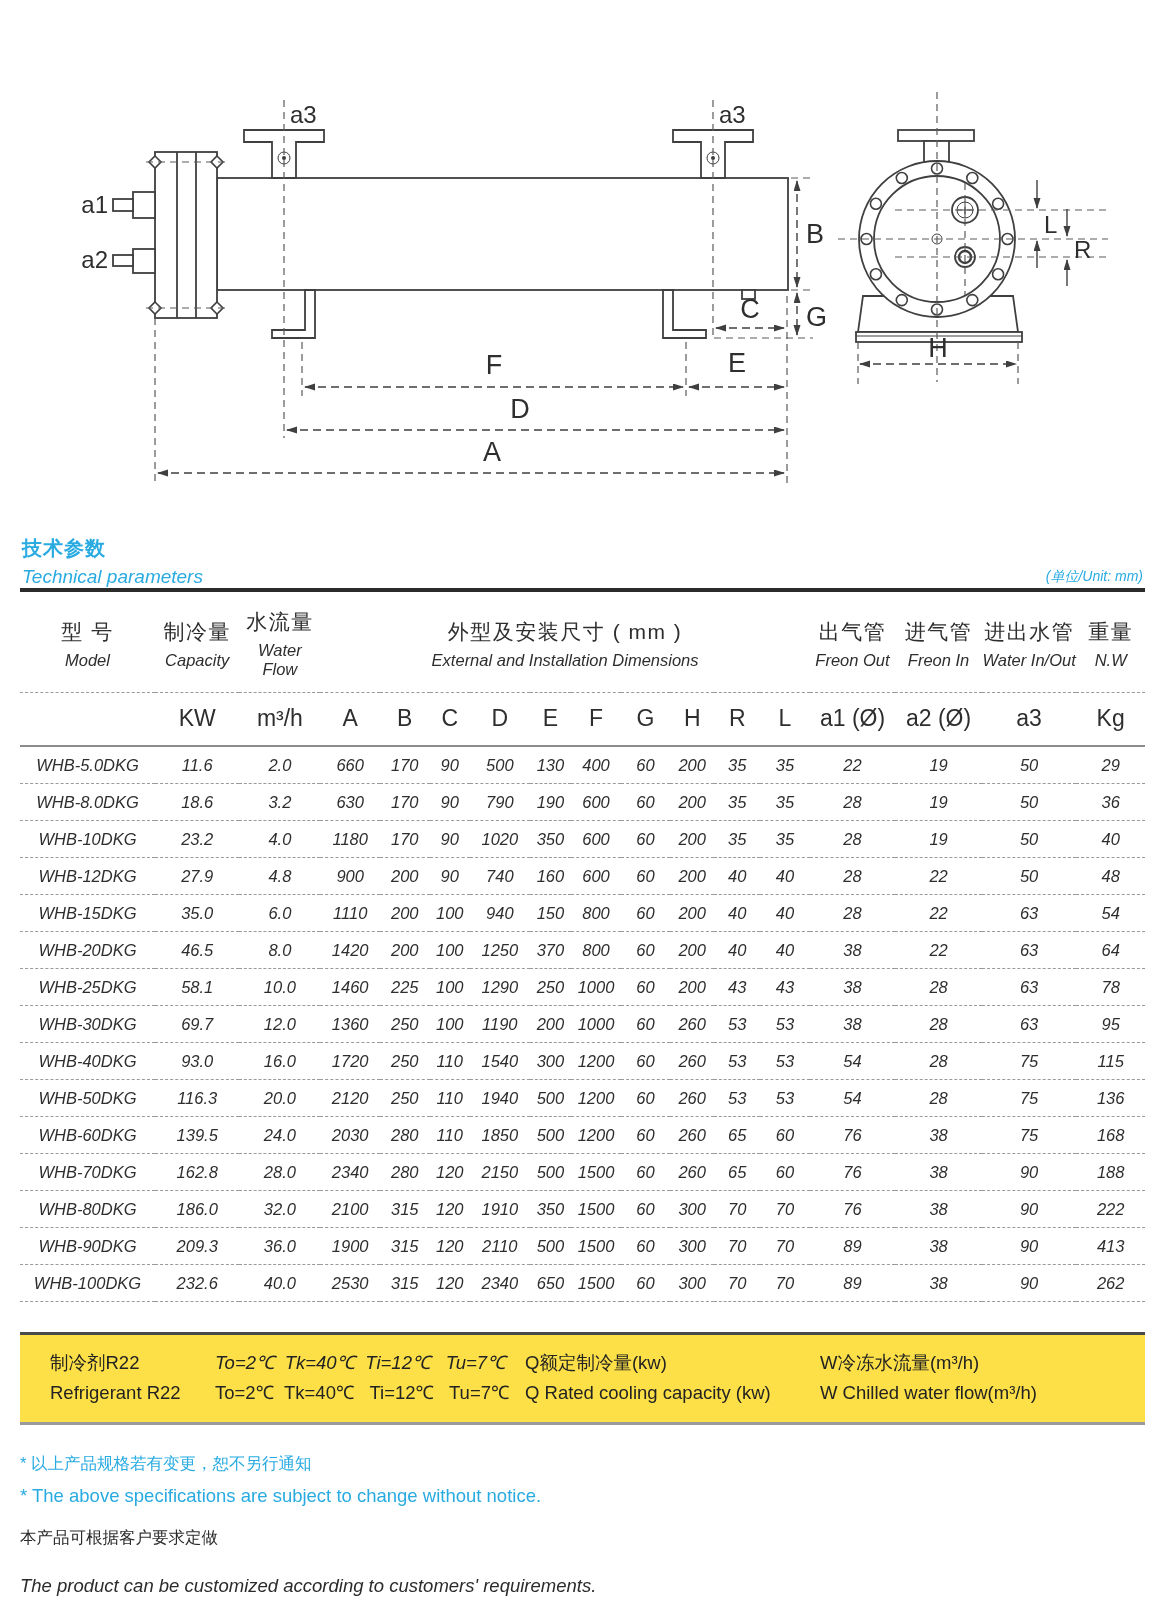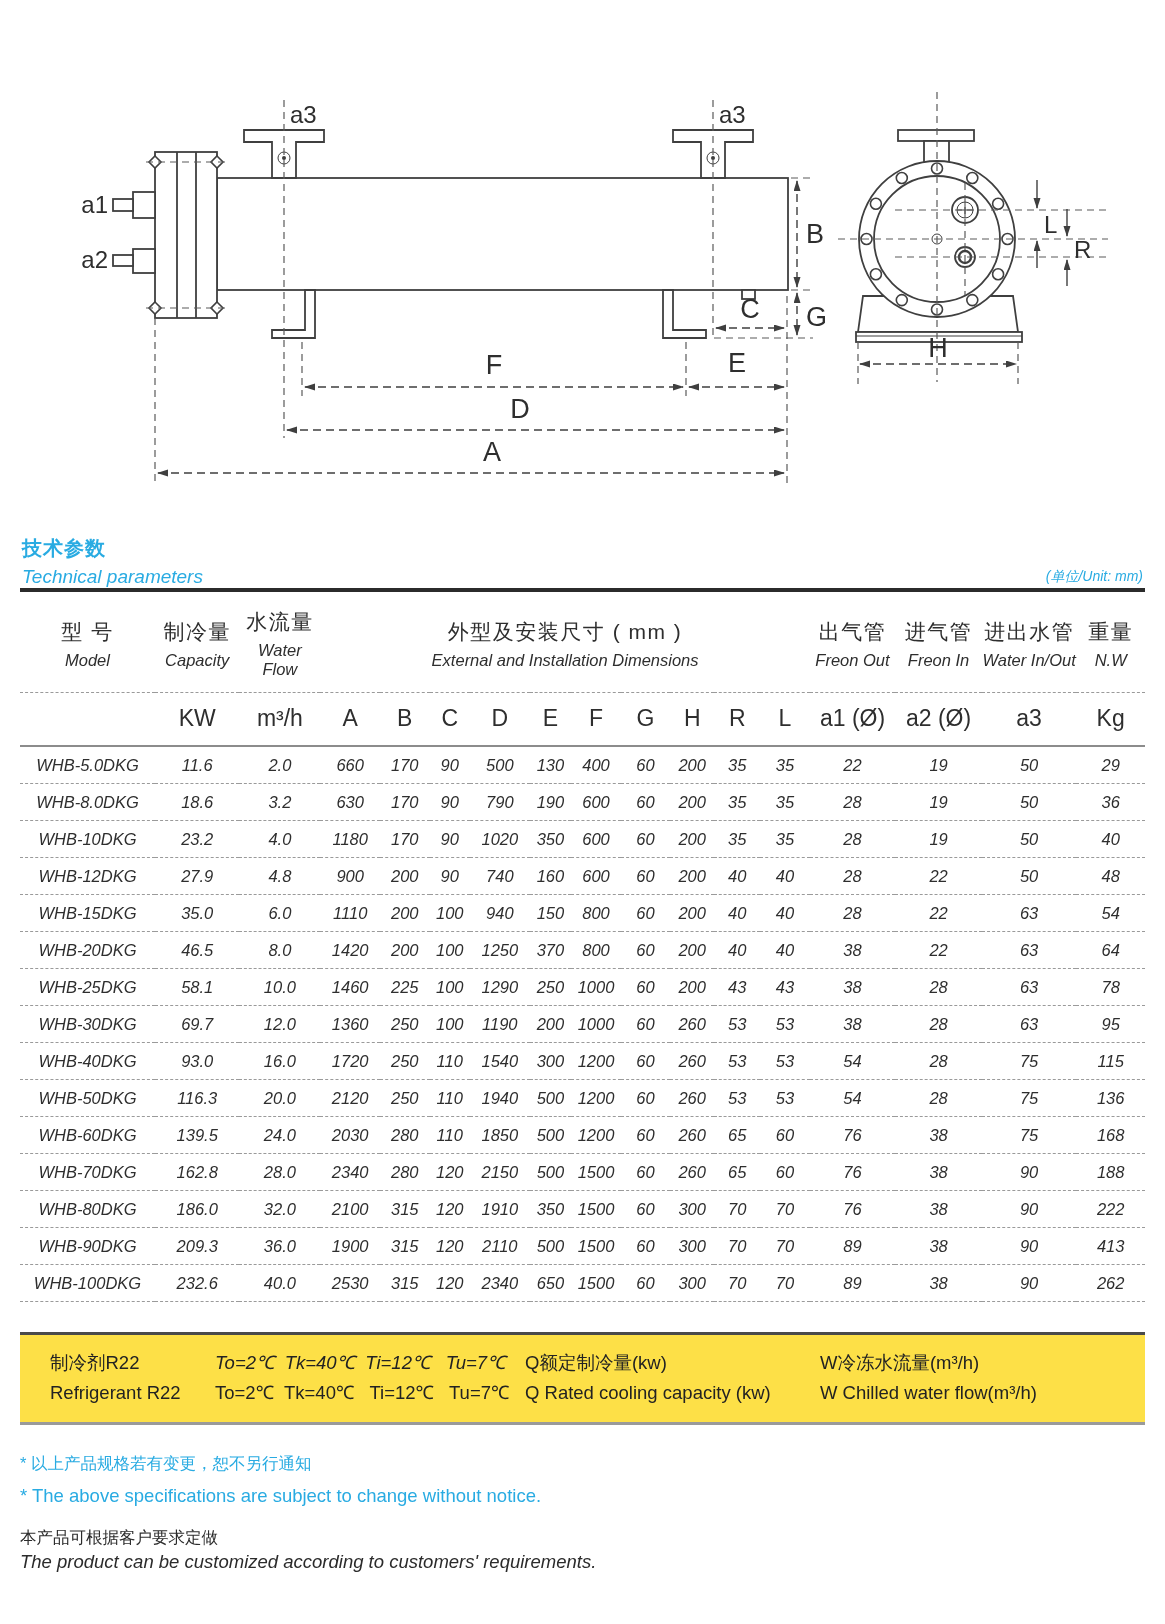--- a/index.html
+++ b/index.html
@@ -38,21 +38,21 @@
   .cond-box{margin:30px 20px 0 20px;background:#fde047;border-top:3px solid #4a4a4a;border-bottom:3px solid #9a9a9a;padding:13px 10px 15px 30px;}
   .cond-row{display:grid;grid-template-columns:165px 310px 295px auto;font-size:18.5px;line-height:1.6;color:#222;}
   .cond-row .it{font-style:italic;}
   .cond-row .pre{white-space:pre;}
 
   
   .notes{margin:28px 20px 0 20px;}
   .note-zh{color:#29abe2;font-size:16.5px;}
   .note-en{color:#29abe2;font-size:18.5px;margin-top:10px;}
   .note2-zh{color:#2b2b2b;font-size:16.5px;margin-top:20px;}
-  .note2-en{color:#2b2b2b;font-size:18.5px;font-style:italic;margin-top:2px;}
+  .note2-en{color:#2b2b2b;font-size:18.5px;font-style:italic;margin-top:26px;}
 </style>
 </head>
 <body>
 
 <div class="page">
 
   <svg class="drawing" viewBox="0 0 1165 505">
     <defs>
       <marker id="ah" markerWidth="11" markerHeight="8" refX="10" refY="3.5" orient="auto-start-reverse" markerUnits="userSpaceOnUse">
         <path d="M0,0 L11,3.5 L0,7 z" fill="#3f3f3f"></path>

